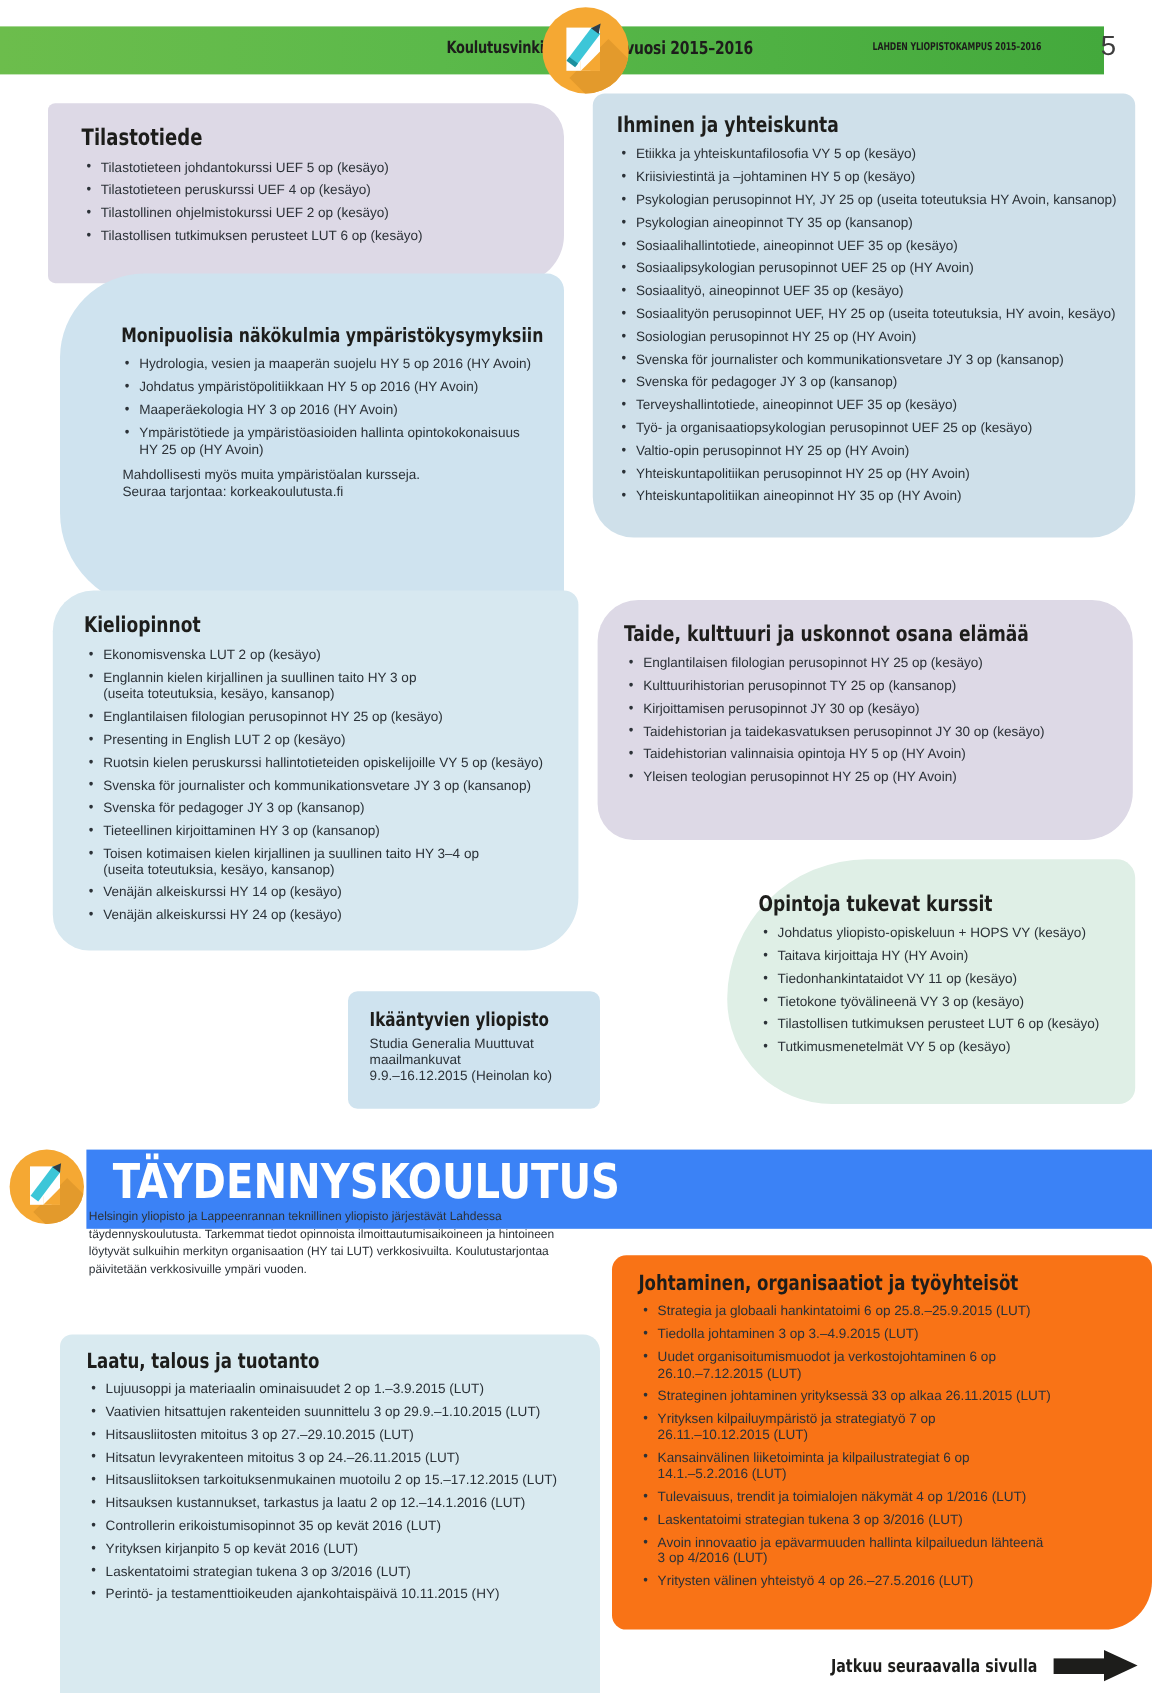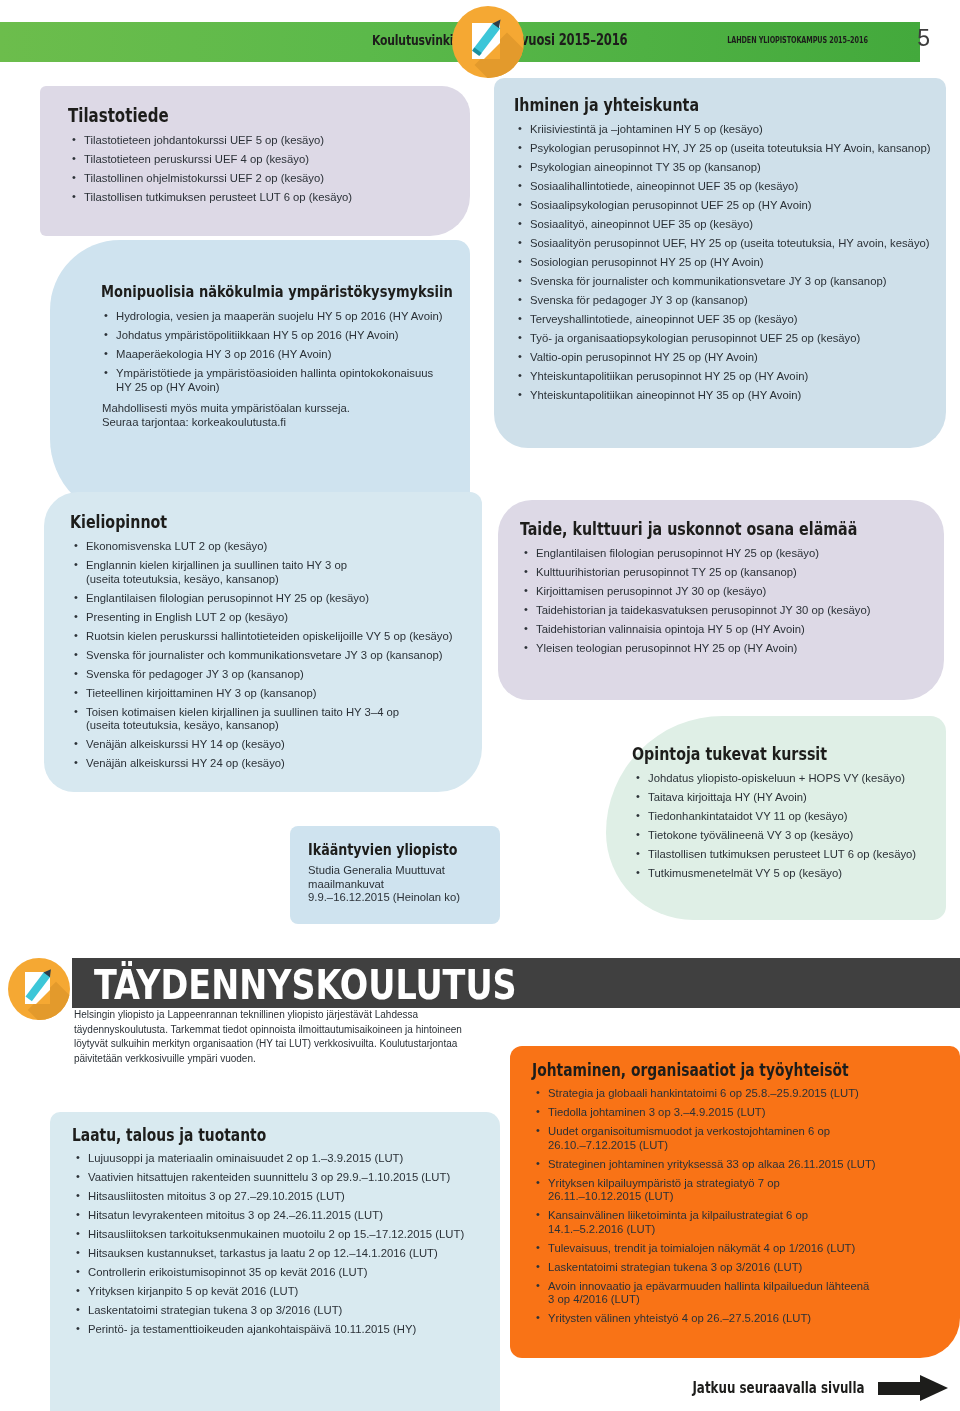--- a/index.html
+++ b/index.html
@@ -95,21 +95,21 @@
   
   #c-tilastotiede {
     left: 40px; top: 86px; width: 430px; height: 150px;
     background: #ddd9e6;
     border-radius: 6px 28px 40px 6px;
   }
   #c-tilastotiede .card-title { font-size: 19px; margin: 18px 0 8px 28px; }
   #c-tilastotiede ul { margin: 0 14px 0 30px; }
 
   #c-ymparisto {
-    left: 50px; top: 240px; width: 420px; height: 279px;
+    left: 50px; top: 228px; width: 420px; height: 279px;
     background: #cfe3ef;
     border-radius: 70px 14px 10px 80px;
   }
   #c-ymparisto .card-title { font-size: 16.5px; margin: 42px 0 9px 51px; }
   #c-ymparisto ul { margin: 0 20px 0 52px; }
   #c-ymparisto .plain { margin: 8px 20px 0 52px; }
 
   #c-ihminen {
     left: 494px; top: 78px; width: 452px; height: 370px;
     background: #cfe0ea;
@@ -171,22 +171,22 @@
   .tk-badge .pencil {
     position: absolute; left: 26px; top: 13px; width: 8px; height: 31px;
     background: #3cc6d8; transform: rotate(37deg);
   }
   .tk-badge .pencil:before {
     content: ""; position: absolute; left: 0; top: -6px;
     border-left: 4px solid transparent; border-right: 4px solid transparent;
     border-bottom: 7px solid #2e3e49;
   }
   .tk-bar {
-    position: absolute; left: 72px; top: 958px; width: 888px; height: 50px;
-    background: #404040;
+    position: absolute; left: 72px; top: 958px; width: 888px; height: 66px;
+    background: #3b82f6;
   }
   .tk-bar .title {
     position: absolute; left: 22px; top: 4px;
     font-family: "DejaVu Sans Condensed", "Liberation Sans Narrow", "Liberation Sans", sans-serif;
     font-weight: bold; font-size: 40px; color: #ffffff; letter-spacing: 0px;
     transform: scaleX(0.93); transform-origin: left center;
   }
   .tk-intro {
     position: absolute; left: 74px; top: 1008px; width: 420px;
     font-size: 10px; line-height: 14.5px; color: #2b3137;
@@ -264,20 +264,21 @@
       <li>Maaperäekologia HY 3 op 2016 (HY Avoin)</li>
       <li style="white-space:pre-line">Ympäristötiede ja ympäristöasioiden hallinta opintokokonaisuus HY 25 op (HY Avoin)</li>
     </ul>
     <div class="plain" style="white-space:pre-line">Mahdollisesti myös muita ympäristöalan kursseja.
 Seuraa tarjontaa: korkeakoulutusta.fi</div>
   </div>
 
   <div class="blob" id="c-ihminen">
     <div class="card-title">Ihminen ja yhteiskunta</div>
     <ul class="clist">
+      <li>Etiikka ja yhteiskuntafilosofia VY 5 op (kesäyo)</li>
       <li>Kriisiviestintä ja –johtaminen HY 5 op (kesäyo)</li>
       <li>Psykologian perusopinnot HY, JY 25 op (useita toteutuksia HY Avoin, kansanop)</li>
       <li>Psykologian aineopinnot TY 35 op (kansanop)</li>
       <li>Sosiaalihallintotiede, aineopinnot UEF 35 op (kesäyo)</li>
       <li>Sosiaalipsykologian perusopinnot UEF 25 op (HY Avoin)</li>
       <li>Sosiaalityö, aineopinnot UEF 35 op (kesäyo)</li>
       <li>Sosiaalityön perusopinnot UEF, HY 25 op (useita toteutuksia, HY avoin, kesäyo)</li>
       <li>Sosiologian perusopinnot HY 25 op (HY Avoin)</li>
       <li>Svenska för journalister och kommunikationsvetare JY 3 op (kansanop)</li>
       <li>Svenska för pedagoger JY 3 op (kansanop)</li>

